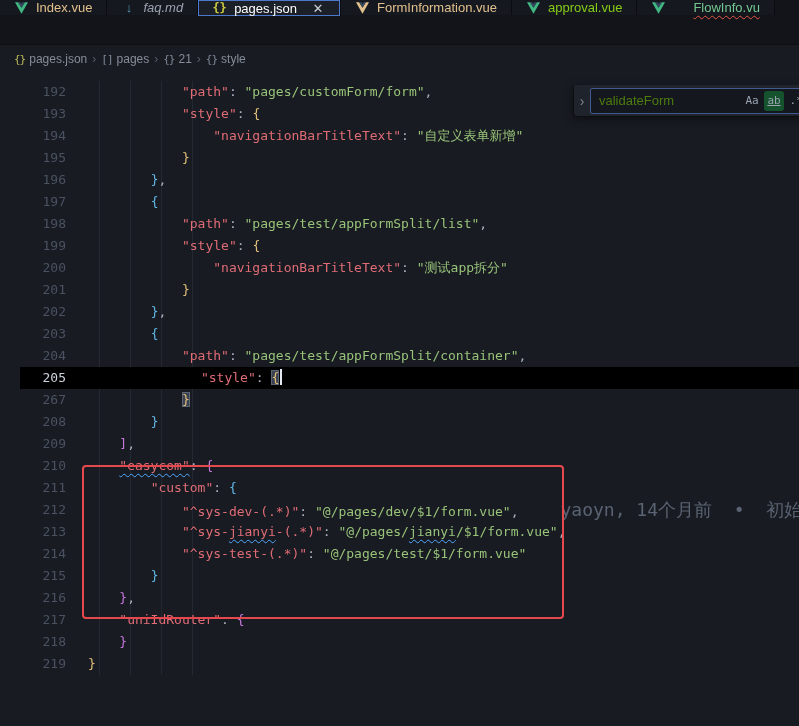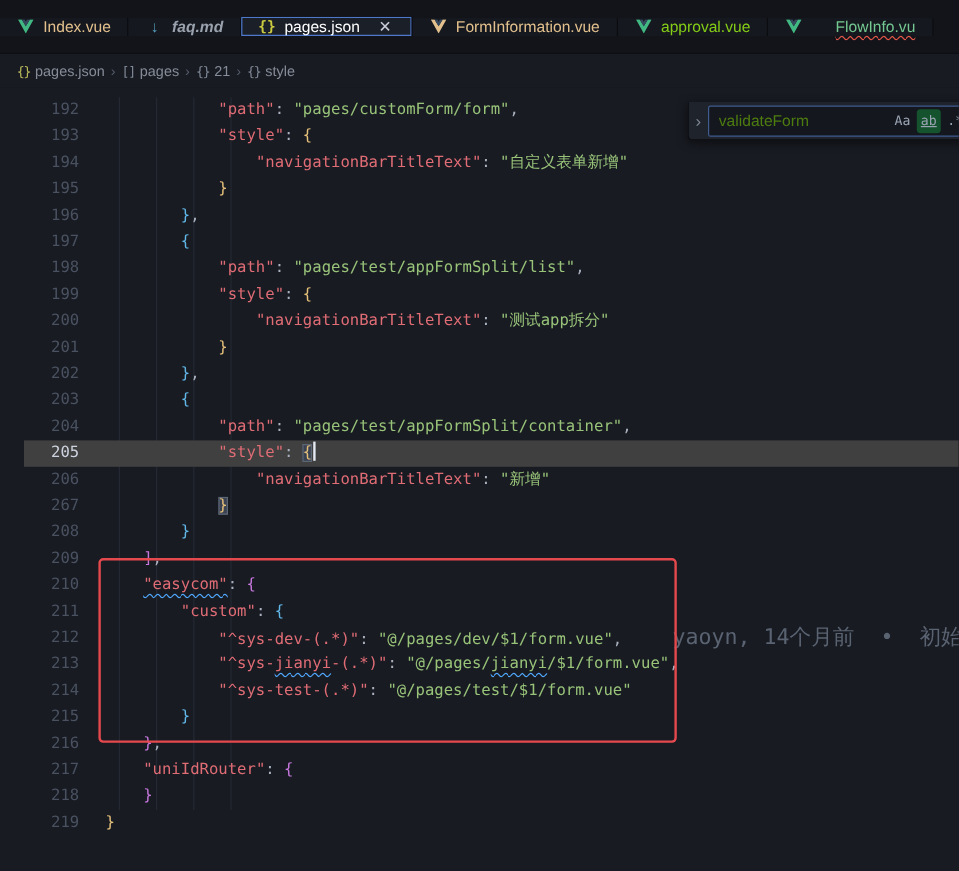--- a/index.html
+++ b/index.html
@@ -4,21 +4,21 @@
 <style>
   html,body{margin:0;padding:0;overflow:hidden;}
   body{
     width:799px;height:726px;position:relative;
     background:#181b22;
     font-family:"Liberation Sans", sans-serif;
     -webkit-font-smoothing:antialiased;
   }
   
   .tabbar{
-    height:45px;background:#121419;display:flex;align-items:center;
+    height:45px;background:#121419;display:flex;align-items:flex-start;
     overflow:hidden;border-bottom:1px solid #0c0e12;box-sizing:border-box;
   }
   .tab{
     flex:none;display:flex;align-items:center;gap:7px;
     padding:0 14px;background:#16181f;border-right:1px solid #0a0c10;
     font-size:13px;cursor:pointer;position:relative;box-sizing:border-box;
   }
   .tab.active{
     background:#1b1f28;
     box-shadow:inset 0 0 0 1px #4d78cc;
@@ -46,21 +46,21 @@
   .editor{
     position:absolute;top:73px;left:0;right:0;bottom:0;
     background:#181b22;overflow:hidden;
   }
   .guide{position:absolute;top:8px;height:594px;width:1px;background:#232833;}
   .code{position:relative;padding-top:8px;margin-left:20px;}
   .line{
     display:flex;height:22px;line-height:22px;white-space:pre;
     font-family:"DejaVu Sans Mono",monospace;font-size:13px;color:#abb2bf;
   }
-  .line.active-line{background:#404040;}
+  .line.active-line{background:#000000;gap:19px;}
   .ln{flex:0 0 46px;text-align:right;color:#4a5261;user-select:none;}
   .active-line .ln{color:#cdd3de;}
   .lc{padding-left:22px;tab-size:4;-moz-tab-size:4;}
   .k{color:#e06c75;}
   .s{color:#98c379;}
   .p{color:#abb2bf;}
   .b1{color:#e5c07b;}
   .b2{color:#c678dd;}
   .b3{color:#61b8e8;}
   .m{background:#3a4150;box-shadow:inset 0 0 0 1px #5d6675;}
@@ -105,21 +105,21 @@
       <span class="tab-icon">
         <svg viewBox="0 0 10 9" width="13" height="12">
           <path d="M0 0h2.4L5 4.4 7.6 0H10L5 9z" fill="#41b883"></path>
           <path d="M2.4 0h1.8L5 1.5 5.8 0h1.8L5 4.4z" fill="#35495e"></path>
         </svg>
       </span>
       <span class="tab-label" style="color: rgb(226, 192, 141);">Index.vue</span>
     </div>
     <div class="tab">
       <span class="tab-icon" style="color: rgb(81, 154, 186);">↓</span>
-      <span class="tab-label preview" style="color: rgb(154, 162, 174); font-weight: bold;">faq.md</span>
+      <span class="tab-label preview" style="color: rgb(154, 162, 174);">faq.md</span>
     </div>
     <div class="tab active">
       <span class="tab-icon" style="color: rgb(203, 203, 65); font-family: &quot;DejaVu Sans Mono&quot;, monospace; font-size: 12px;">{}</span>
       <span class="tab-label" style="color: rgb(255, 255, 255);">pages.json</span>
       <span class="tab-close">✕</span>
     </div>
     <div class="tab">
       <span class="tab-icon">
         <svg viewBox="0 0 10 9" width="13" height="12">
           <path d="M0 0h2.4L5 4.4 7.6 0H10L5 9z" fill="#e2c08d"></path>
@@ -184,21 +184,20 @@
       <div class="line"><span class="ln">196</span><span class="lc"><span class="i">		</span><span class="b3">}</span><span class="p">,</span></span></div>
       <div class="line"><span class="ln">197</span><span class="lc"><span class="i">		</span><span class="b3">{</span></span></div>
       <div class="line"><span class="ln">198</span><span class="lc"><span class="i">			</span><span class="k">"path"</span><span class="p">: </span><span class="s">"pages/test/appFormSplit/list"</span><span class="p">,</span></span></div>
       <div class="line"><span class="ln">199</span><span class="lc"><span class="i">			</span><span class="k">"style"</span><span class="p">: </span><span class="b1">{</span></span></div>
       <div class="line"><span class="ln">200</span><span class="lc"><span class="i">				</span><span class="k">"navigationBarTitleText"</span><span class="p">: </span><span class="s">"测试app拆分"</span></span></div>
       <div class="line"><span class="ln">201</span><span class="lc"><span class="i">			</span><span class="b1">}</span></span></div>
       <div class="line"><span class="ln">202</span><span class="lc"><span class="i">		</span><span class="b3">}</span><span class="p">,</span></span></div>
       <div class="line"><span class="ln">203</span><span class="lc"><span class="i">		</span><span class="b3">{</span></span></div>
       <div class="line"><span class="ln">204</span><span class="lc"><span class="i">			</span><span class="k">"path"</span><span class="p">: </span><span class="s">"pages/test/appFormSplit/container"</span><span class="p">,</span></span></div>
       <div class="line active-line"><span class="ln">205</span><span class="lc"><span class="i">			</span><span class="k">"style"</span><span class="p">: </span><span class="b1 m">{</span><span class="cur"></span></span></div>
-      <div class="line"><span class="ln">206</span><span class="lc"><span class="i">				</span><span class="k">"navigationBarTitleText"</span><span class="p">: </span><span class="s">"新增"</span></span></div>
       <div class="line"><span class="ln">267</span><span class="lc"><span class="i">			</span><span class="b1 m">}</span></span></div>
       <div class="line"><span class="ln">208</span><span class="lc"><span class="i">		</span><span class="b3">}</span></span></div>
       <div class="line"><span class="ln">209</span><span class="lc"><span class="i">	</span><span class="b2">]</span><span class="p">,</span></span></div>
       <div class="line"><span class="ln">210</span><span class="lc"><span class="i">	</span><span class="k sq">"easycom"</span><span class="p">: </span><span class="b2">{</span></span></div>
       <div class="line"><span class="ln">211</span><span class="lc"><span class="i">		</span><span class="k">"custom"</span><span class="p">: </span><span class="b3">{</span></span></div>
       <div class="line"><span class="ln">212</span><span class="lc"><span class="i">			</span><span class="k">"^sys-dev-(.*)"</span><span class="p">: </span><span class="s">"@/pages/dev/$1/form.vue"</span><span class="p">,</span><span class="blame">yaoyn, 14个月前  •  初始版本提交</span></span></div>
       <div class="line"><span class="ln">213</span><span class="lc"><span class="i">			</span><span class="k">"^sys-</span><span class="k sq">jianyi</span><span class="k">-(.*)"</span><span class="p">: </span><span class="s">"@/pages/</span><span class="s sq">jianyi</span><span class="s">/$1/form.vue"</span><span class="p">,</span></span></div>
       <div class="line"><span class="ln">214</span><span class="lc"><span class="i">			</span><span class="k">"^sys-test-(.*)"</span><span class="p">: </span><span class="s">"@/pages/test/$1/form.vue"</span></span></div>
       <div class="line"><span class="ln">215</span><span class="lc"><span class="i">		</span><span class="b3">}</span></span></div>
       <div class="line"><span class="ln">216</span><span class="lc"><span class="i">	</span><span class="b2">}</span><span class="p">,</span></span></div>

